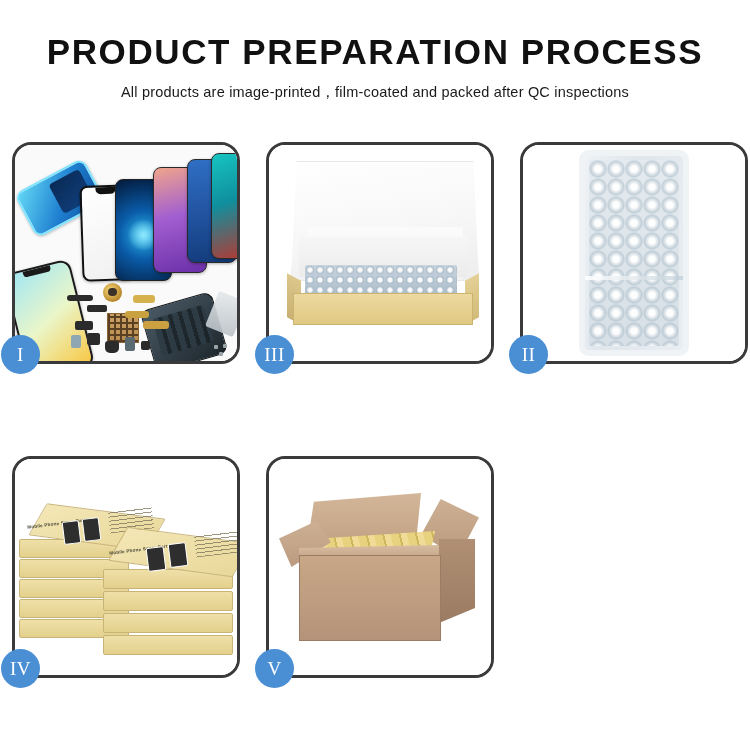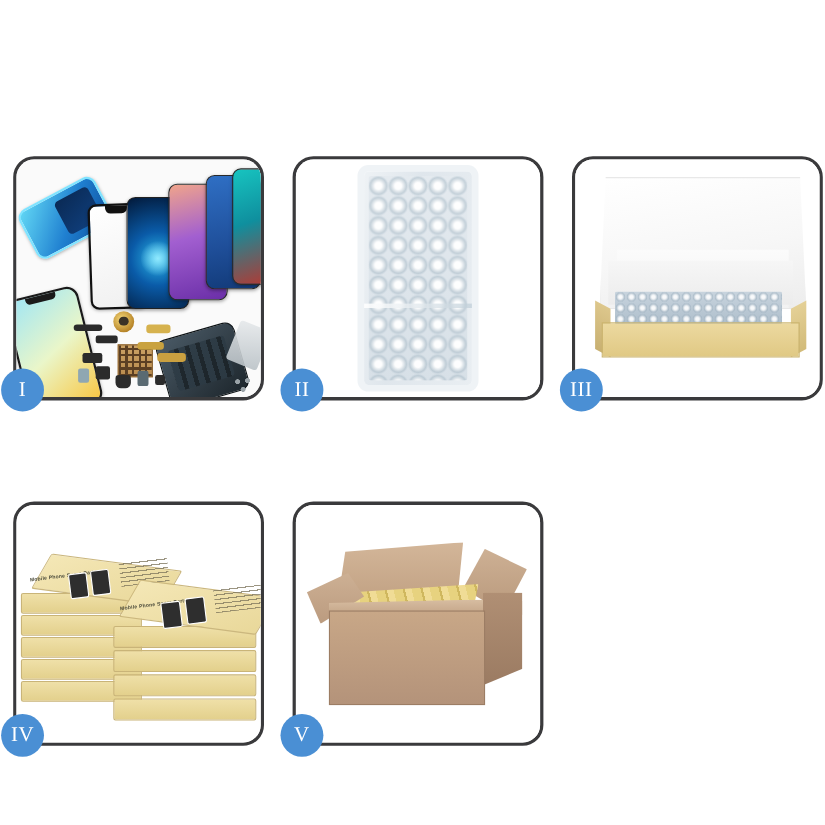--- a/index.html
+++ b/index.html
@@ -303,20 +303,24 @@
     position:absolute;left:120px;top:24px;width:90px;height:30px;
     background:linear-gradient(120deg,rgba(238,238,238,.9),rgba(250,250,250,0));
     clip-path:polygon(20% 0,100% 10%,86% 100%,0 60%);
   }
 </style>
 </head>
 <body>
 
 <div class="page">
 
+  <div class="header">
+    <div class="title">PRODUCT PREPARATION PROCESS</div>
+    <div class="subtitle">All products are image-printed，film-coated and packed after QC inspections</div>
+  </div>
 
   <div class="grid">
 
     <div class="panel">
       <div class="panel-inner p1">
         <div class="ph ph-adh"></div>
         <div class="ph ph-glass"></div>
         <div class="ph ph-jelly"></div>
         <div class="ph ph-purple"></div>
         <div class="ph ph-blue"></div>
@@ -336,39 +340,39 @@
         <div class="pt pt-c3"></div>
         <div class="pt pt-c4"></div>
         <div class="pt pt-c5"></div>
         <div class="pt pt-c6"></div>
         <div class="pt pt-c7"></div>
       </div>
       <div class="badge">I</div>
     </div>
 
     <div class="panel">
-      <div class="panel-inner p2">
-        <div class="pouch">
-          <div class="bubbles"></div>
-          <div class="pouch-seam"></div>
-        </div>
-      </div>
-      <div class="badge">II</div>
-    </div>
-
-    <div class="panel">
       <div class="panel-inner p3">
         <div class="k-lid"></div>
         <div class="k-inner-foam"></div>
         <div class="k-bubbles"></div>
         <div class="k-left"></div>
         <div class="k-right"></div>
         <div class="k-front"></div>
       </div>
       <div class="badge">III</div>
+    </div>
+
+    <div class="panel">
+      <div class="panel-inner p2">
+        <div class="pouch">
+          <div class="bubbles"></div>
+          <div class="pouch-seam"></div>
+        </div>
+      </div>
+      <div class="badge">II</div>
     </div>
 
     <div class="panel">
       <div class="panel-inner p4">
         <div class="stack">
 
           <div class="sbox" style="left:2px;  top:62px;  width:108px;height:17px;"></div>
           <div class="sbox" style="left:2px;  top:82px;  width:108px;height:17px;"></div>
           <div class="sbox" style="left:2px;  top:102px; width:108px;height:17px;"></div>
           <div class="sbox" style="left:2px;  top:122px; width:108px;height:17px;"></div>

